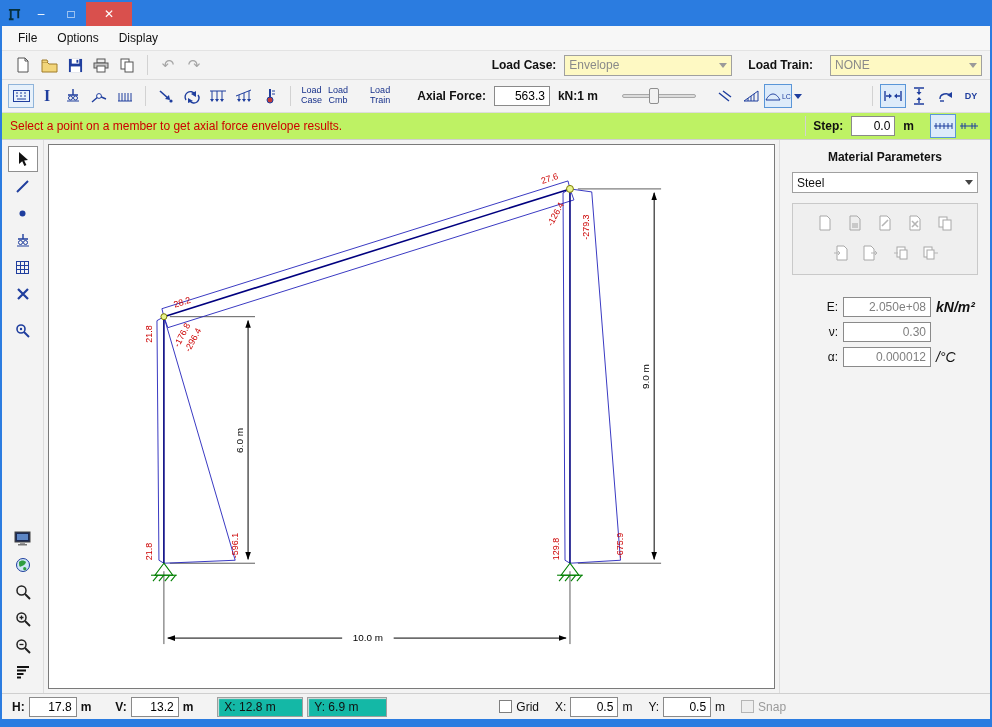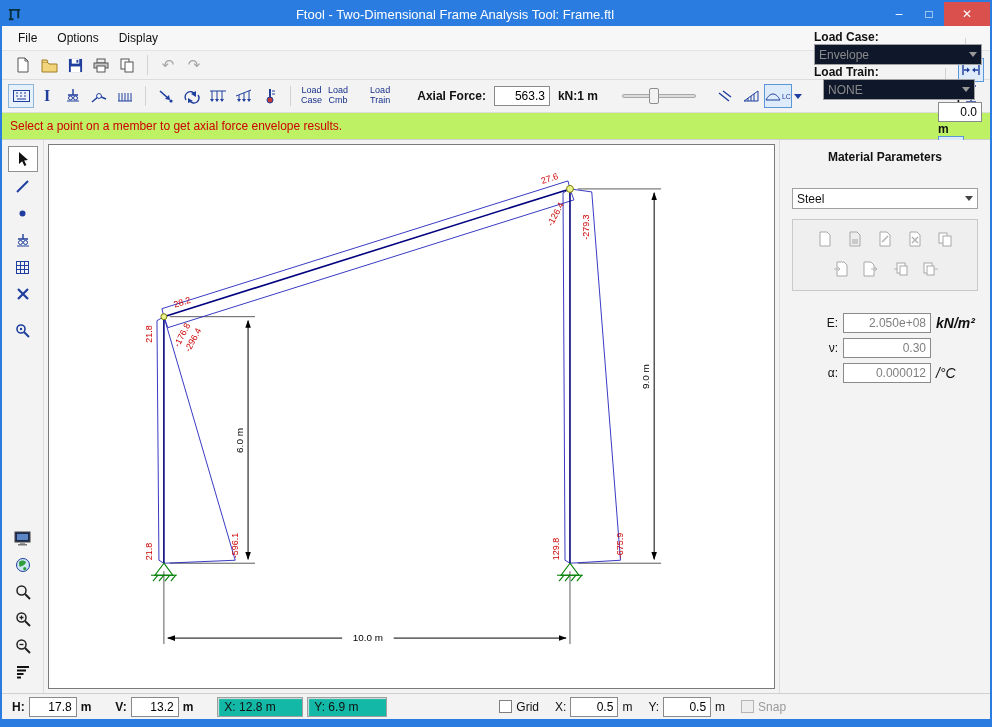--- a/index.html
+++ b/index.html
@@ -28,53 +28,53 @@
   .tbtn { min-width:26px; height:24px; display:flex; align-items:center; justify-content:center;
           border:1px solid transparent; background:transparent; }
   .tbtn.sunken { border:1px solid #8fb4da; background:#e7f1fb; }
   .tbtn.bluehl { border:1px solid #5a96d8; background:#ddebfa; }
   .sep { width:1px; height:20px; background:#d2d2d2; margin:0 7px; flex:0 0 auto; }
   .gap8 { width:8px; } .gap16 { width:16px; } .gap24 { width:24px; }
   .bold { font-weight:bold; }
   .gray-glyph { color:#a5a5a5; font-size:15px; }
   .tinput { border:1px solid #8a8a8a; background:#fff; font:12px "Liberation Sans", sans-serif;
             padding:1px 4px; text-align:right; height:20px; }
-  .combo { height:21px; border:1px solid #a0a0a0; background:#0f172a; color:#8a8a8a;
+  .combo { height:21px; border:1px solid #a0a0a0; background:#fef9c3; color:#8a8a8a;
            display:flex; align-items:center; padding:0 4px; position:relative; }
   .combo.enabled { background:#fff; color:#111; }
   .combo .arrow { margin-left:auto; width:0; height:0; border-left:4px solid transparent;
                   border-right:4px solid transparent; border-top:5px solid #9a9a9a; }
   .combo.enabled .arrow { border-top-color:#444; }
   .stack-btn { white-space:pre-line; font-size:9px; line-height:1.1; color:#16308a; text-align:center;
                padding:0 3px; height:26px; display:flex; align-items:center; }
   .slider { width:74px; height:20px; position:relative; display:flex; align-items:center; }
   .slider .track { width:100%; height:4px; background:#dcdcdc; border:1px solid #a8a8a8; border-radius:2px; }
   .slider .thumb { position:absolute; left:36%; top:2px; width:10px; height:16px; background:#f2f2f2;
                    border:1px solid #8f8f8f; border-radius:2px; }
-  .right-cluster { margin-left:auto; display:flex; align-items:flex-start;flex-direction:column; }
+  .right-cluster { margin-left:auto; display:flex; align-items:center; }
 
   
   .msgbar { height:27px; background:#bef264; border-bottom:1px solid #cfcfcf; display:flex; align-items:center;
             padding:0 8px; flex:0 0 auto; }
   .msg-text { color:#cc0000; }
 
   
   .main { flex:1; display:flex; min-height:0; }
   .left-toolbar { width:42px; background:#f3f3f3; border-right:1px solid #dddddd; display:flex;
                   flex-direction:column; align-items:center; padding:6px 0 6px 0; flex:0 0 auto; }
   .ltbtn { width:30px; height:26px; display:flex; align-items:center; justify-content:center;
            border:1px solid transparent; margin-bottom:1px; }
   .ltbtn.sunken { border:1px solid #8f8f8f; background:#ffffff; }
   .canvas-wrap { flex:1; padding:4px; min-width:0; }
   .canvas { width:100%; height:100%; background:#fff; border:1px solid #7a7a7a; }
   .canvas svg { display:block; width:100%; height:100%; }
 
   
   .right-panel { width:211px; background:#f3f3f3; border-left:1px solid #dddddd; padding:10px 12px; flex:0 0 auto; }
-  .rp-title { font-weight:bold; text-align:center; margin-bottom:24px; }
+  .rp-title { font-weight:bold; text-align:center; margin-bottom:8px; }
   .mat-group { border:1px solid #c9c9c9; background:#efefef; margin-top:10px; padding:8px 6px 10px 6px; }
   .mat-row { display:flex; justify-content:center; gap:6px; margin-bottom:8px; }
   .mat-row:last-child { margin-bottom:0; }
   .mbtn { width:24px; height:22px; display:flex; align-items:center; justify-content:center; border:1px solid transparent; }
   .param-rows { margin-top:22px; display:flex; flex-direction:column; gap:5px; }
   .param-row { display:flex; align-items:center; justify-content:flex-end; gap:5px; }
   .param-label { width:16px; text-align:right; }
   .param-input { width:88px; color:#7f7f7f; }
   .param-unit { width:42px; font-size:14px;font-style:italic; }
 
@@ -91,21 +91,20 @@
 <body>
 
 <div class="window">
 
   <div class="titlebar">
     <div class="app-icon">
       <svg width="15" height="15" viewBox="0 0 16 16">
           <path d="M2 3 h12 M4 3 v9 M12 3 v9 M2 13 h5" stroke="#06303d" stroke-width="2" fill="none"></path>
         </svg>
     </div>
-    <div class="title-text">Ftool - Two-Dimensional Frame Analysis Tool: Frame.ftl</div>
     <div class="win-controls">
       <div class="win-btn">–</div>
       <div class="win-btn">□</div>
       <div class="win-btn close">✕</div>
     </div>
   </div>
 
   <div class="menubar">
     <span class="menu-item">File</span>
     <span class="menu-item">Options</span>

